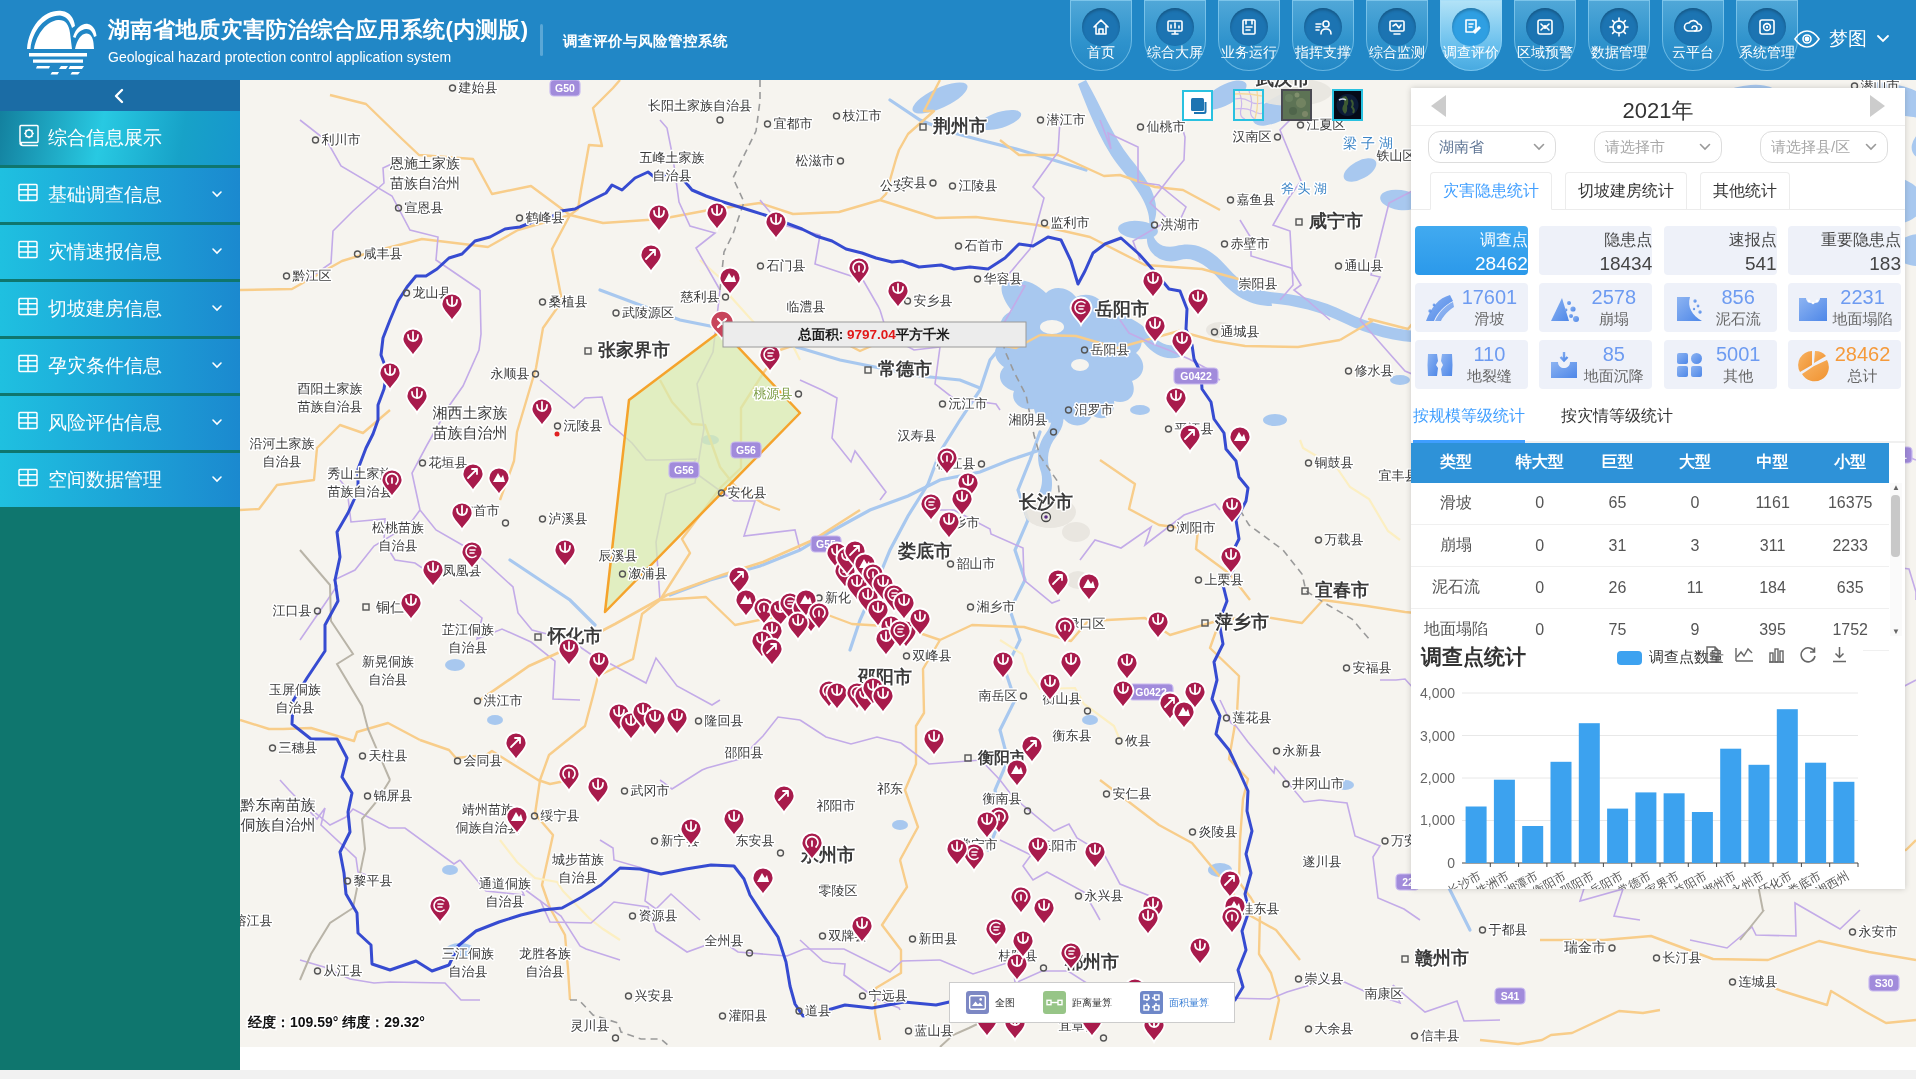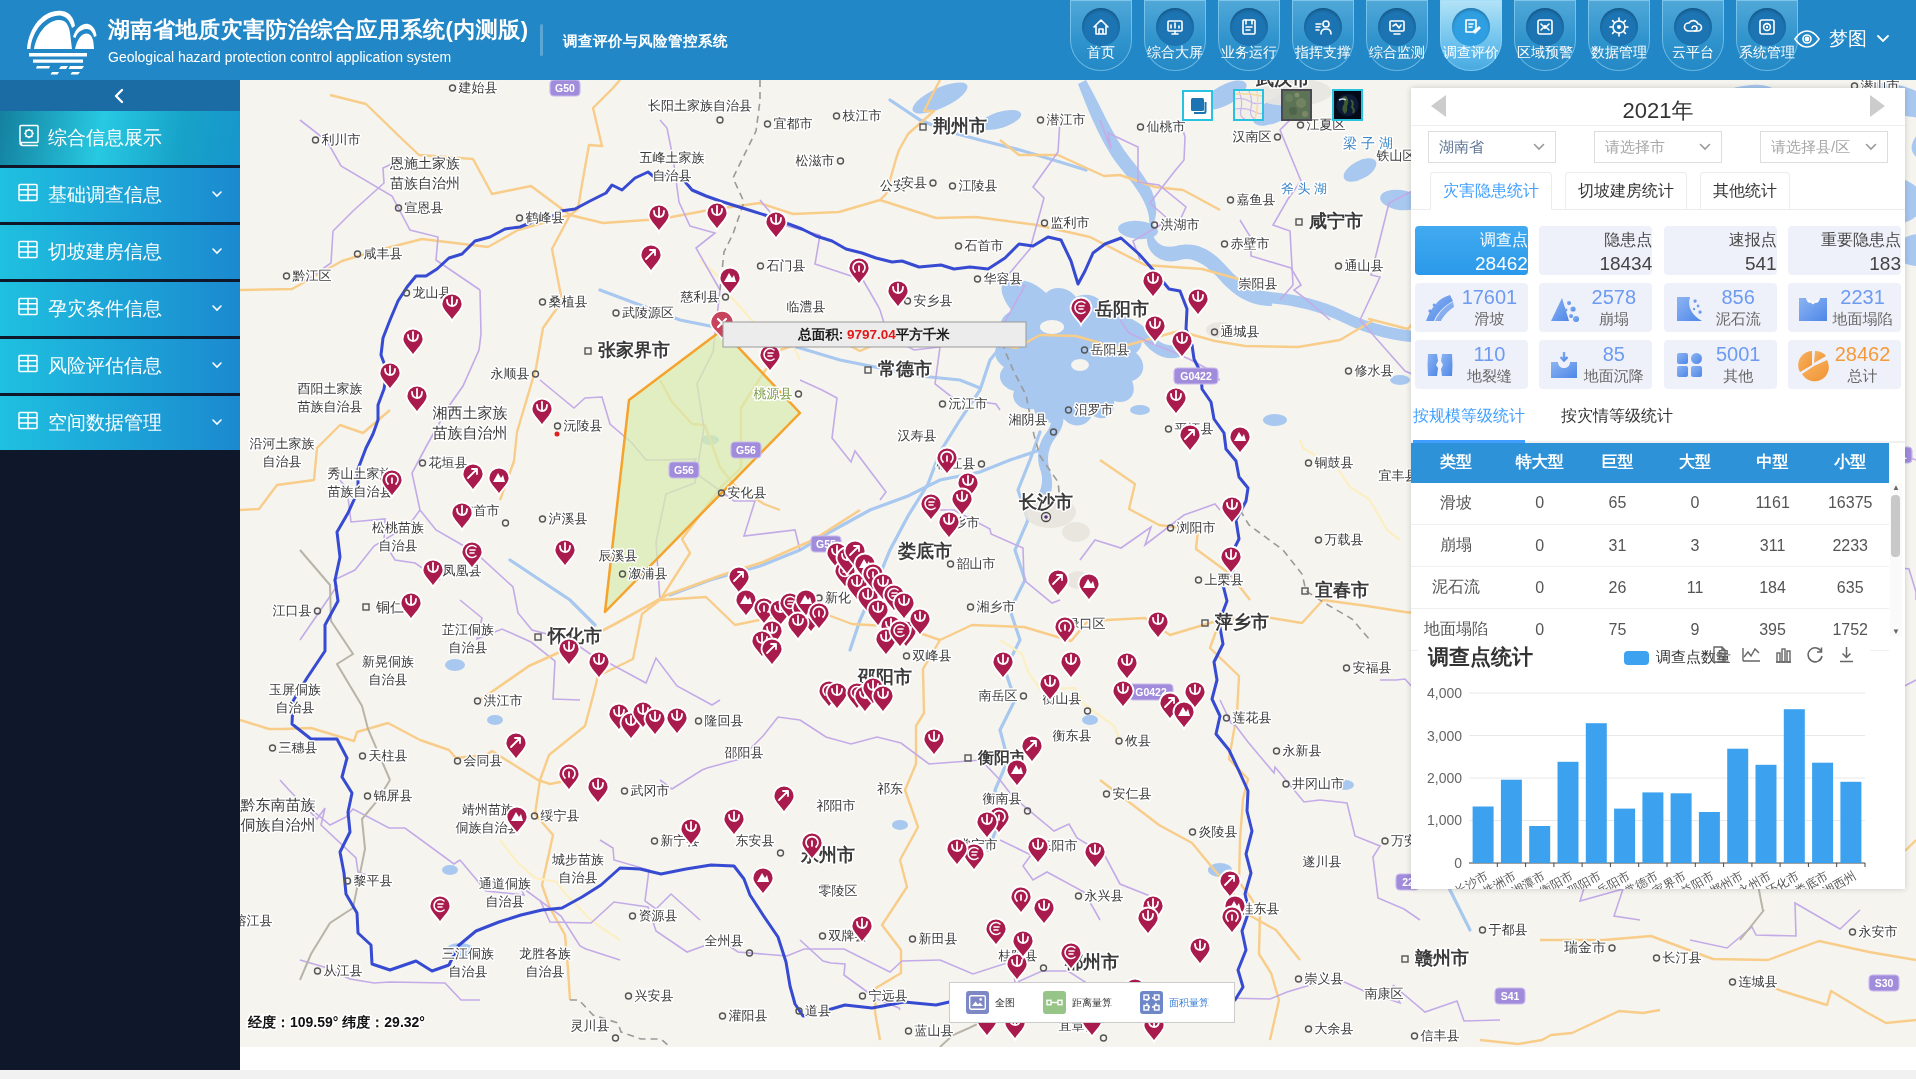--- a/index.html
+++ b/index.html
@@ -11,35 +11,35 @@
 .t2{font-size:14px;margin-top:4px}
 .divider{position:absolute;left:540px;top:24px;width:3px;height:32px;background:#5aa7d6;border-radius:2px}
 .subsys{position:absolute;left:563px;top:32px;color:#fff;font-size:14.5px;font-weight:bold;letter-spacing:0.5px}
 .nav{position:absolute;left:1064px;top:0;height:80px;display:flex}
 .pill{position:relative;width:62px;height:71px;margin:0 6px;border-radius:0 0 31px 31px;background:linear-gradient(180deg,#51a8d8,#2e92cc 60%,#2488c5);box-shadow:inset 0 0 0 1px rgba(160,220,250,.55)}
 .pill.act{background:linear-gradient(180deg,#b3e3f7,#62bcec 70%,#47a9e0)}
 .pcirc{position:absolute;left:50%;top:8px;transform:translateX(-50%);width:38px;height:38px;border-radius:50%;background:#1c74b2;box-shadow:inset 0 2px 3px rgba(0,0,0,.25);display:flex;align-items:center;justify-content:center}
 .pill.act .pcirc{background:#2f9fe2}
 .plabel{position:absolute;left:50%;bottom:9px;transform:translateX(-50%);white-space:nowrap;color:#fff;font-size:14px}
 .user{position:absolute;right:26px;top:26px;color:#fff;font-size:19px;display:flex;align-items:center;gap:9px}
-.sidebar{position:absolute;left:0;top:80px;width:240px;height:991px;background:#0f172a}
+.sidebar{position:absolute;left:0;top:80px;width:240px;height:991px;background:#0f766e}
 .collapse{height:31px;background:#1b6ca5;display:flex;align-items:center;justify-content:center}
 .menuitem{height:54px;margin-bottom:3px;background:linear-gradient(90deg,#1fc0e0,#1b89cf);display:flex;align-items:center;color:#fff;font-size:19px;padding-left:48px;position:relative}
 .menuitem.first{background:linear-gradient(100deg,#13809e 0%,#28c9e2 42%,#17a2c8 75%,#1796cd 100%)}
 .menuitem .mi{position:absolute;left:16px;top:50%;transform:translateY(-50%)}
 .menuitem .chev{position:absolute;right:16px;top:50%;transform:translateY(-50%)}
 .mapwrap{position:absolute;left:240px;top:80px;width:1676px;height:967px;background:#f6f4ef;overflow:hidden}
 .panel{position:absolute;left:1411px;top:88px;width:494px;height:801px;background:#fff;box-shadow:0 0 6px rgba(0,0,0,.18);font-family:"Liberation Sans",sans-serif}
 .yearbar{position:relative;height:38px;border-bottom:1px solid #eee}
 .yearbar .yr{position:absolute;left:0;right:0;top:8px;text-align:center;font-size:22px;color:#333}
 .arrow{position:absolute;top:7px;width:0;height:0;border-top:11px solid transparent;border-bottom:11px solid transparent}
 .arrow.l{left:20px;border-right:15px solid #ccc}
 .arrow.r{right:20px;border-left:15px solid #ccc}
 .selrow{display:flex;gap:38px;padding:5px 17px 0}
-.sel{width:130px;height:32px;border:1px solid #ddd;border-radius:0;color:#5b7292;font-size:15px;display:flex;align-items:center;padding:0 10px;justify-content:space-between}
+.sel{width:130px;height:32px;border:1px solid #ddd;border-radius:12px;color:#5b7292;font-size:15px;display:flex;align-items:center;padding:0 10px;justify-content:space-between}
 .sel.ph{color:#a8a8a8}
 .sel .sarr{display:flex;align-items:center}
 .tabs{display:flex;margin-top:9px;border-bottom:1px solid #ececec;height:38px;padding-left:19px}
 .tab{border:1px solid #ececec;border-bottom:none;border-radius:4px 4px 0 0;padding:0 12px;font-size:16px;color:#333;display:flex;align-items:center;margin-right:13px}
 .tab.act{color:#3f9eff;border-bottom:1px solid #fff;margin-bottom:-1px}
 .statrow{display:flex;gap:11.5px;padding:16px 4px 0 4px}
 .stat{width:113px;height:49px;background:#eef1f9;border-radius:4px;text-align:right;color:#444;padding-top:4px}
 .stat .sl{font-size:16px}
 .stat .sv{font-size:19px;margin-top:2px}
 .stat.act{background:linear-gradient(180deg,#41aaf0,#2b99ea);color:#fff}
@@ -50,21 +50,21 @@
 .cell .cl{font-size:15px;color:#666;margin-top:1px}
 .cell.orange .cv{color:#f59a3b}
 .subtabs{display:flex;padding:17px 0 0 2px;border-bottom:2px solid #f0f0f0}
 .stab{font-size:16px;color:#333;padding-bottom:13px;margin-right:36px}
 .stab.act{color:#3f9eff;border-bottom:3px solid #3f9eff;margin-bottom:-2.5px}
 table.dt{border-collapse:collapse;width:478px;margin-top:0;table-layout:fixed}
 table.dt th{background:#2e92d8;color:#fff;font-weight:bold;font-size:16px;height:40px}
 table.dt td{font-size:16px;color:#555;text-align:center;height:42px;border-bottom:1px solid #f0f0f0}
 .tscroll{position:absolute;right:3px;top:395px;width:12px;height:153px;background:#fafafa}
 .tthumb{position:absolute;left:1px;top:12px;width:9px;height:62px;background:#c8c8c8;border-radius:4px}
-.chartblk{position:absolute;left:7px;top:549px;width:452px;height:252px;background:#fff;overflow:hidden}
+.chartblk{position:absolute;left:0;top:549px;width:452px;height:252px;background:#fff;overflow:hidden}
 .ctitle{position:absolute;left:10px;top:6px;font-size:21px;font-weight:bold;color:#333}
 .clegend{position:absolute;left:206px;top:11px;display:flex;align-items:center;gap:7px;font-size:15px;color:#333}
 .clegend .sw{width:25px;height:14px;border-radius:4px;background:#3da2f0}
 .ctools{position:absolute;right:14px;top:8px;display:flex;gap:12px}
 .maptools{position:absolute;left:709px;top:902px;width:286px;height:41px;background:#fff;border:1px solid #ccc;display:flex;align-items:center;padding:0 0 0 16px;gap:6px}
 .mt-ic{width:23px;height:23px;border-radius:3px;display:flex;align-items:center;justify-content:center}
 .mt-l{font-size:10px;color:#333;margin-right:22px;white-space:nowrap}
 .layerbox{position:absolute;left:942px;top:10px;width:31px;height:31px;background:#fff;border:2px solid #29c1e0;display:flex;align-items:center;justify-content:center}
 .thumb{position:absolute;top:9px;width:31px;height:32px;border:2px solid #29c1e0}
 </style></head>
@@ -1871,20 +1871,28 @@
             <path d="M12 4 V20 M3 9.3 H21 M3 14.6 H21"></path>
           </g>
         </svg></span>基础调查信息<span class="chev"><svg width="14" height="14" viewBox="0 0 14 14">
           <path d="M3 5 L7 9 L11 5" stroke="#fff" stroke-width="1.6" fill="none" stroke-linecap="round"></path>
         </svg></span></div>
     <div class="menuitem"><span class="mi"><svg width="24" height="24" viewBox="0 0 24 24">
           <g stroke="#fff" stroke-width="1.5" fill="none">
             <rect x="3" y="4" width="18" height="16" rx="1"></rect>
             <path d="M12 4 V20 M3 9.3 H21 M3 14.6 H21"></path>
           </g>
+        </svg></span>灾情速报信息<span class="chev"><svg width="14" height="14" viewBox="0 0 14 14">
+          <path d="M3 5 L7 9 L11 5" stroke="#fff" stroke-width="1.6" fill="none" stroke-linecap="round"></path>
+        </svg></span></div>
+    <div class="menuitem"><span class="mi"><svg width="24" height="24" viewBox="0 0 24 24">
+          <g stroke="#fff" stroke-width="1.5" fill="none">
+            <rect x="3" y="4" width="18" height="16" rx="1"></rect>
+            <path d="M12 4 V20 M3 9.3 H21 M3 14.6 H21"></path>
+          </g>
         </svg></span>切坡建房信息<span class="chev"><svg width="14" height="14" viewBox="0 0 14 14">
           <path d="M3 5 L7 9 L11 5" stroke="#fff" stroke-width="1.6" fill="none" stroke-linecap="round"></path>
         </svg></span></div>
     <div class="menuitem"><span class="mi"><svg width="24" height="24" viewBox="0 0 24 24">
           <g stroke="#fff" stroke-width="1.5" fill="none">
             <rect x="3" y="4" width="18" height="16" rx="1"></rect>
             <path d="M12 4 V20 M3 9.3 H21 M3 14.6 H21"></path>
           </g>
         </svg></span>孕灾条件信息<span class="chev"><svg width="14" height="14" viewBox="0 0 14 14">
           <path d="M3 5 L7 9 L11 5" stroke="#fff" stroke-width="1.6" fill="none" stroke-linecap="round"></path>

